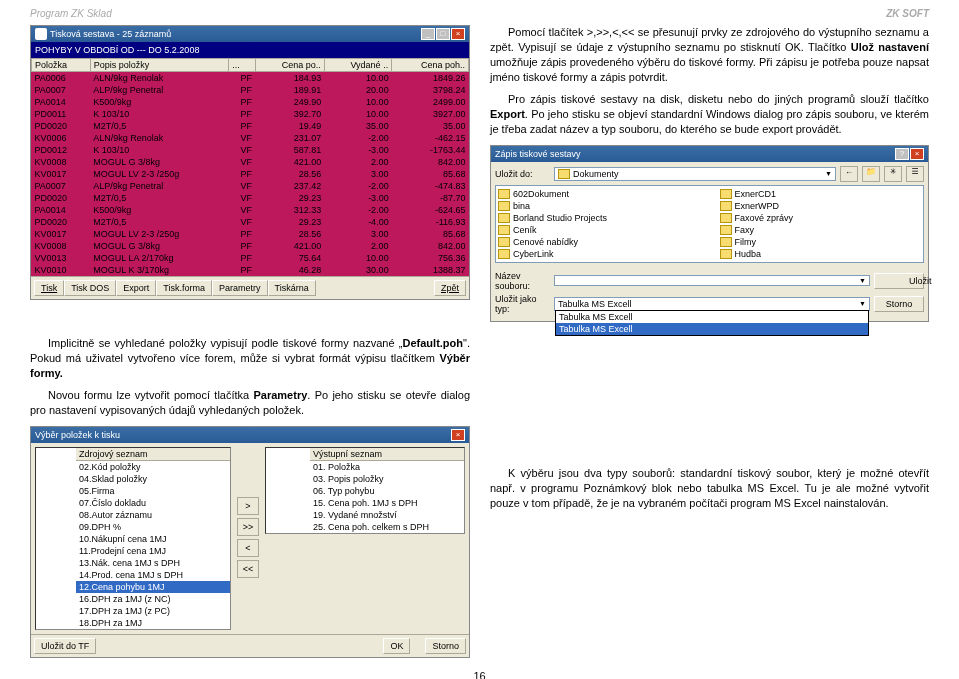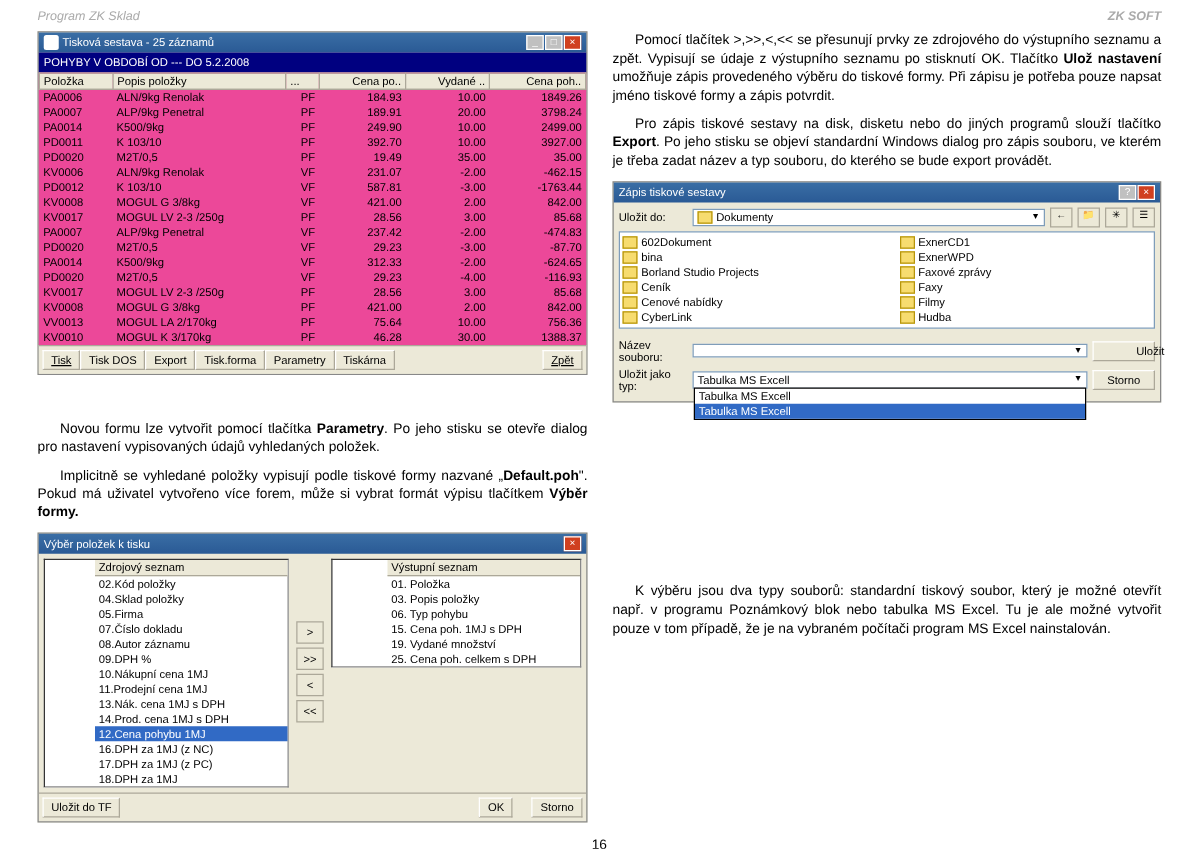--- a/index.html
+++ b/index.html
@@ -10,21 +10,21 @@
 .left-col { flex: 0 0 440px; }
 .right-col { flex: 1; }
 .window { border: 1px solid #888; background: #ece9d8; font-family: Tahoma, sans-serif; font-size: 9px; }
 .titlebar { background: linear-gradient(#3a6ea5, #2a5a95); color: #fff; padding: 2px 4px; display: flex; align-items: center; justify-content: space-between; }
 .titlebar-left { display: flex; align-items: center; gap: 3px; }
 .titlebar-icon { width: 12px; height: 12px; background: #fff; border-radius: 2px; display: inline-block; }
 .titlebar-buttons { display: flex; gap: 1px; }
 .titlebar-btn { width: 14px; height: 12px; background: #c0c0c0; border: 1px solid #fff; font-size: 8px; text-align: center; line-height: 10px; }
 .titlebar-btn.close { background: #d04020; color: #fff; }
 .report-title { background: #000080; color: #fff; padding: 3px 4px; font-size: 9px; font-weight: normal; }
-.data-table { width: 100%; border-collapse: collapse; background: #ec4899; }
+.data-table { width: 100%; border-collapse: collapse; background: #be185d; }
 .data-table th, .data-table td { padding: 1px 3px; text-align: left; font-size: 9px; border: none; }
 .data-table th { background: #ece9d8; border: 1px solid #aca899; font-weight: normal; }
 .data-table td:nth-child(3), .data-table td:nth-child(4), .data-table td:nth-child(5), .data-table td:nth-child(6) { text-align: right; }
 .data-table th:nth-child(4), .data-table th:nth-child(5), .data-table th:nth-child(6) { text-align: right; }
 .button-bar { padding: 3px; display: flex; gap: 0; background: #ece9d8; border-top: 1px solid #aca899; }
 .win-btn { background: #ece9d8; border: 1px solid #aca899; border-top-color: #fff; border-left-color: #fff; padding: 2px 6px; font-size: 9px; cursor: pointer; }
 .body-text { font-size: 11px; line-height: 1.35; text-align: justify; }
 .body-text p { margin-bottom: 8px; text-indent: 18px; }
 .bold { font-weight: bold; }
 .save-dialog-body { padding: 4px; }
@@ -351,24 +351,24 @@
         </div>
       </div>
     </div>
   </div>
 </div>
 
 <div class="two-col" style="margin-top:14px;">
   <div class="left-col">
     <div class="body-text">
       <p>
-        <span>Novou formu lze vytvořit pomocí tlačítka </span><span class="bold">Parametry</span><span>. Po jeho stisku se otevře dialog pro nastavení vypisovaných údajů vyhledaných položek.</span>
+        <span>Implicitně se vyhledané položky vypisují podle tiskové formy nazvané „</span><span class="bold">Default.poh</span><span>". Pokud má uživatel vytvořeno více forem, může si vybrat formát výpisu tlačítkem </span><span class="bold">Výběr formy.</span>
       </p>
       <p>
-        <span>Implicitně se vyhledané položky vypisují podle tiskové formy nazvané „</span><span class="bold">Default.poh</span><span>". Pokud má uživatel vytvořeno více forem, může si vybrat formát výpisu tlačítkem </span><span class="bold">Výběr formy.</span>
+        <span>Novou formu lze vytvořit pomocí tlačítka </span><span class="bold">Parametry</span><span>. Po jeho stisku se otevře dialog pro nastavení vypisovaných údajů vyhledaných položek.</span>
       </p>
     </div>
 
     <div class="window" style="margin-top:6px;">
       <div class="titlebar">
         <div class="titlebar-left">
             <span>Výběr položek k tisku</span>
           </div>
         <div class="titlebar-buttons">
             <span class="titlebar-btn close">×</span>

